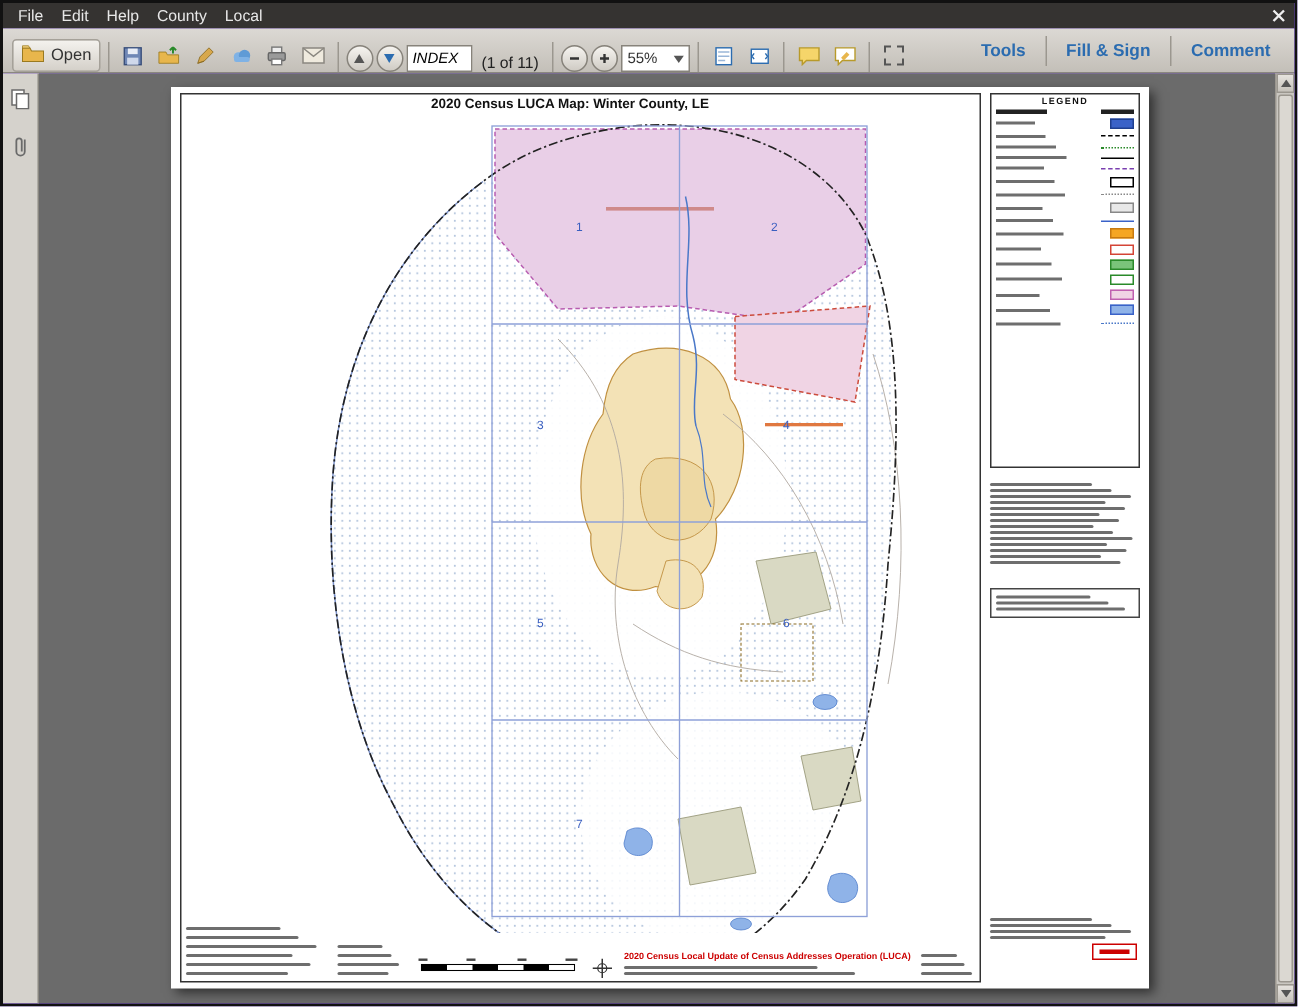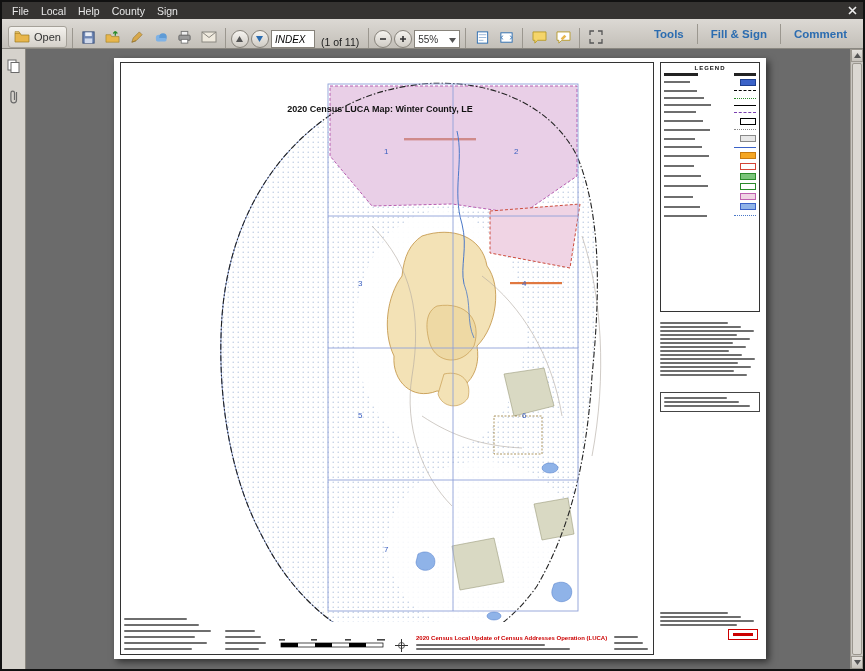--- a/index.html
+++ b/index.html
@@ -27,21 +27,21 @@
   .content { flex:1; display:flex; min-height:0; }
   .left-rail { width:24px; background:#d5d2cc; border-right:1px solid #8a8780; display:flex; flex-direction:column; align-items:center; padding-top:10px; gap:12px; flex:0 0 auto; }
   .docarea { flex:1; position:relative; overflow:hidden; background:#6b6b6b; }
   .vscroll { width:13px; background:#cac7c1; border-left:1px solid #9b978f; display:flex; flex-direction:column; flex:0 0 auto; }
   .sb-btn { height:13px; background:linear-gradient(#e6e3de,#c6c2bb); border:1px solid #9b978f; display:flex; align-items:center; justify-content:center; }
   .sb-thumb { flex:1; margin:1px 1px; background:#dbd8d2; border:1px solid #9b978f; border-radius:2px; }
 
   
   .page { position:absolute; left:88px; top:9px; width:652px; height:601px; background:#fff; box-shadow:3px 3px 7px rgba(0,0,0,.55); }
   .map-frame { position:absolute; left:6px; top:4px; width:534px; height:593px; border:1px solid #333; }
-  .map-title { position:absolute; top:1px; left:0; right:14px; text-align:center; font-size:9px; font-weight:bold; color:#111; z-index:3;margin-top:40px; }
+  .map-title { position:absolute; top:1px; left:0; right:14px; text-align:center; font-size:9px; font-weight:bold; color:#111; z-index:3; }
   svg.mapcanvas { position:absolute; left:1px; top:13px; }
   .map-footer { position:absolute; left:3px; right:3px; bottom:2px; height:32px; display:flex; align-items:flex-end; gap:8px; z-index:3; }
 
   
   .legend { position:absolute; left:546px; top:4px; width:100px; height:250px; border:1px solid #333; padding:2px 3px; background:#fff; }
   .legend-title { text-align:center; font-size:6px; font-weight:bold; letter-spacing:1px; color:#111; margin-bottom:2px; }
   .lg-head { display:flex; justify-content:space-between; margin-bottom:2px; }
   .lg-head i { display:block; height:2.5px; background:#222; }
   .lg-row { display:flex; justify-content:space-between; align-items:center; margin:3.2px 0; }
   .lg-txt { width:52px; }
@@ -58,24 +58,24 @@
 
   .fblock { display:flex; flex-direction:column; justify-content:flex-end; }
 </style>
 </head>
 <body>
 
 <div class="window">
 
   <div class="menubar">
     <span class="menu-item">File</span>
-    <span class="menu-item">Local</span>
+    <span class="menu-item">Edit</span>
     <span class="menu-item">Help</span>
     <span class="menu-item">County</span>
-    <span class="menu-item">Sign</span>
+    <span class="menu-item">Local</span>
     <span class="close-btn">
       <svg width="9" height="9" viewBox="0 0 9 9">
           <path d="M1 1l7 7M8 1l-7 7" stroke="#eee" stroke-width="1.6"></path>
         </svg>
     </span>
   </div>
 
   <div class="toolbar">
 
     <div class="tbtn">

